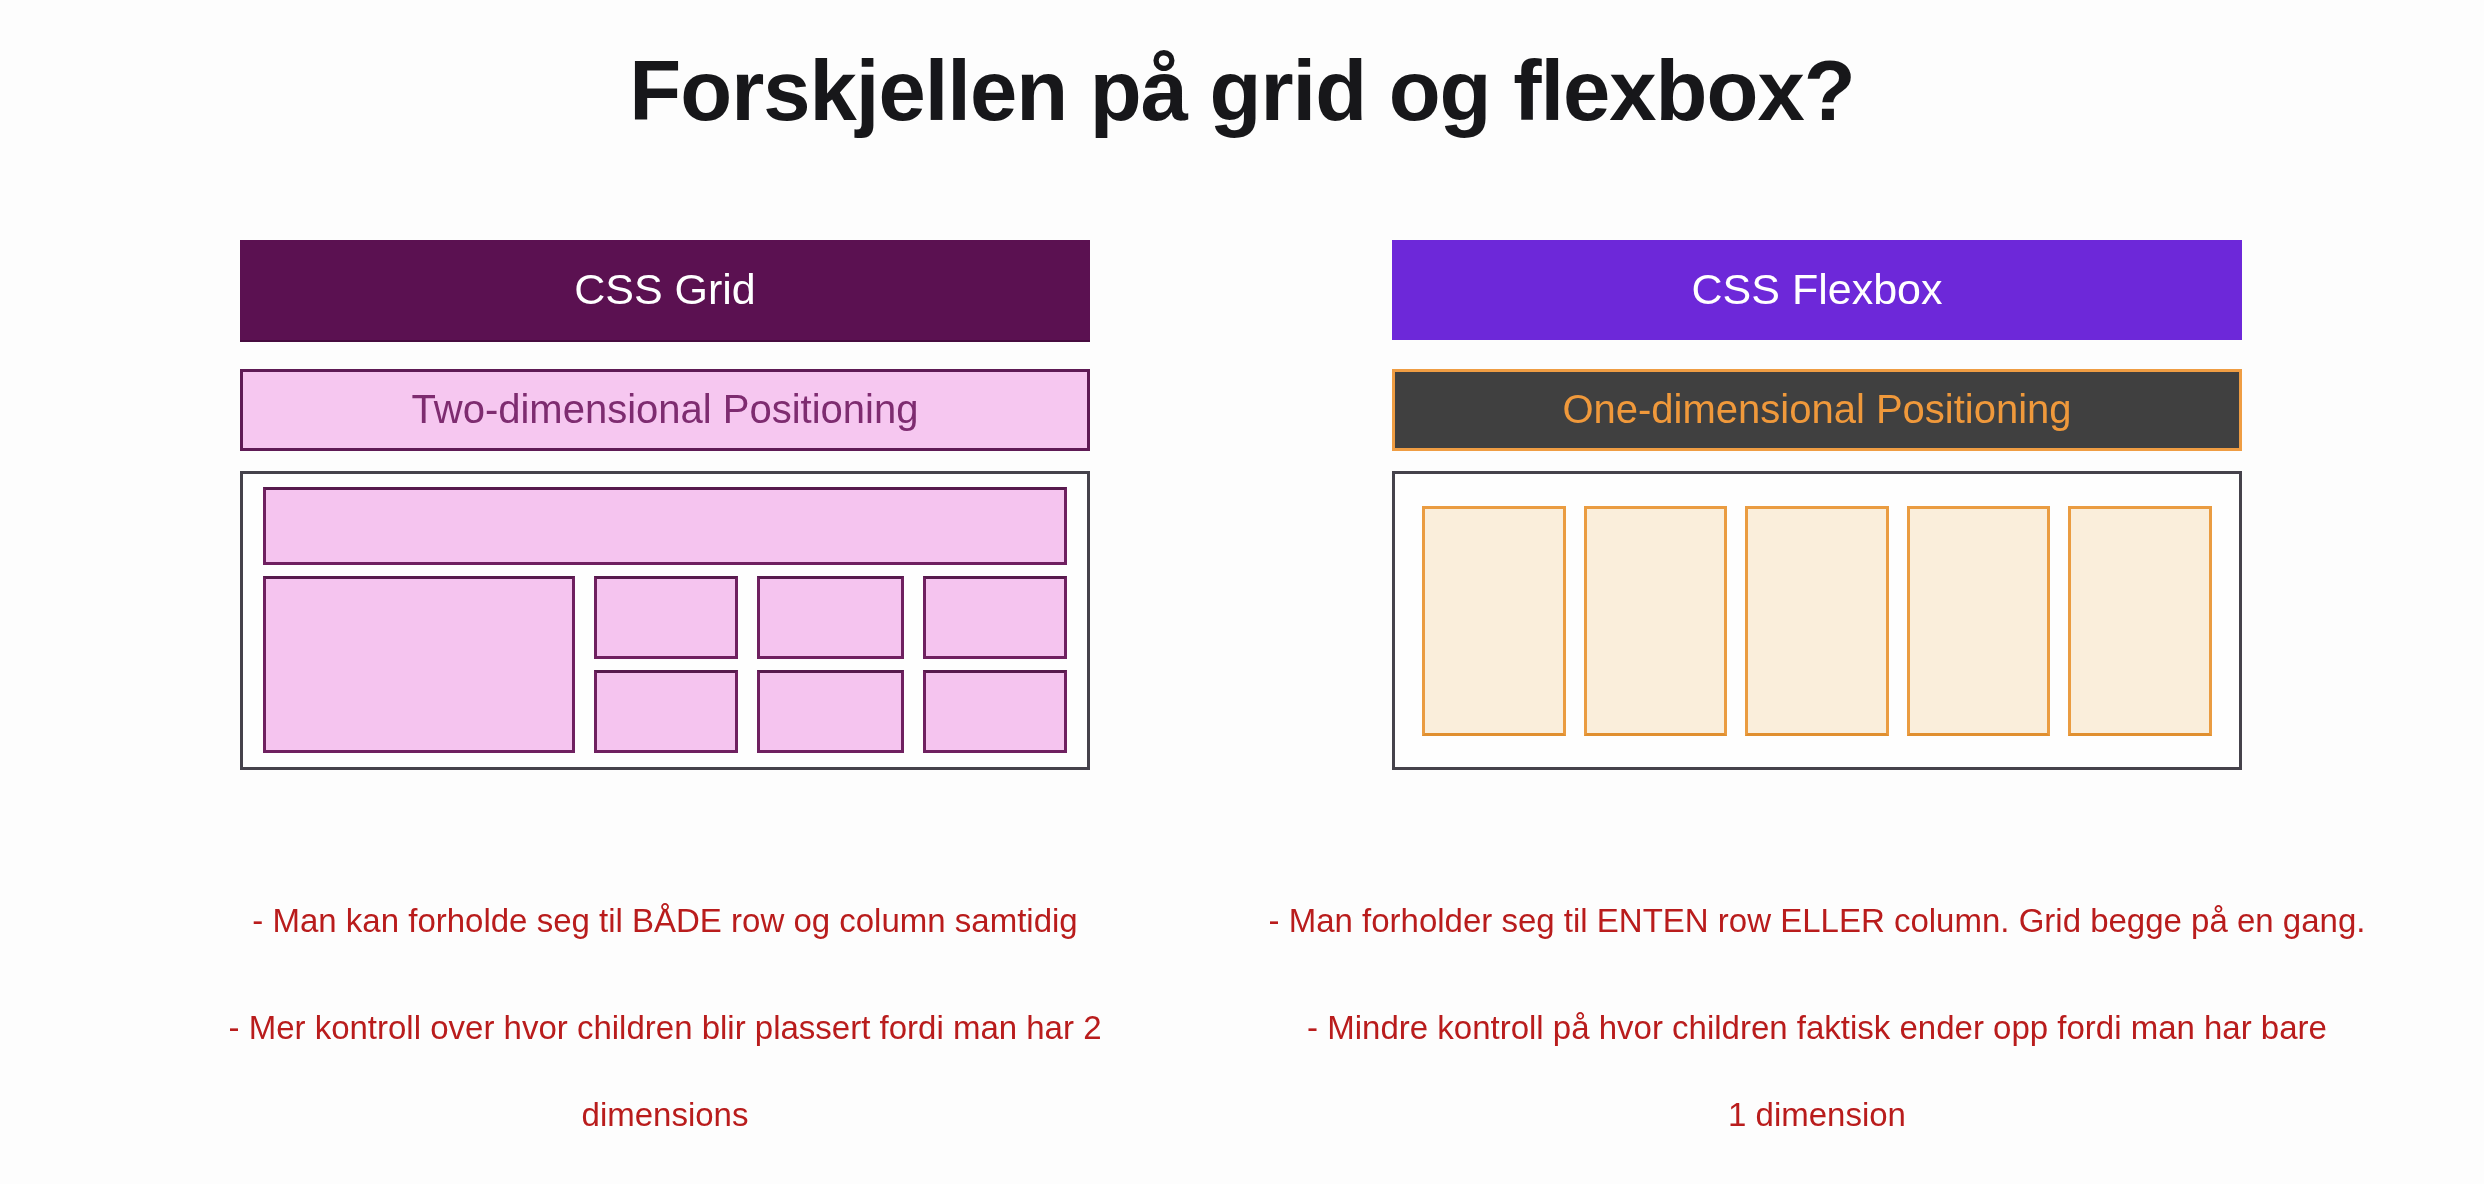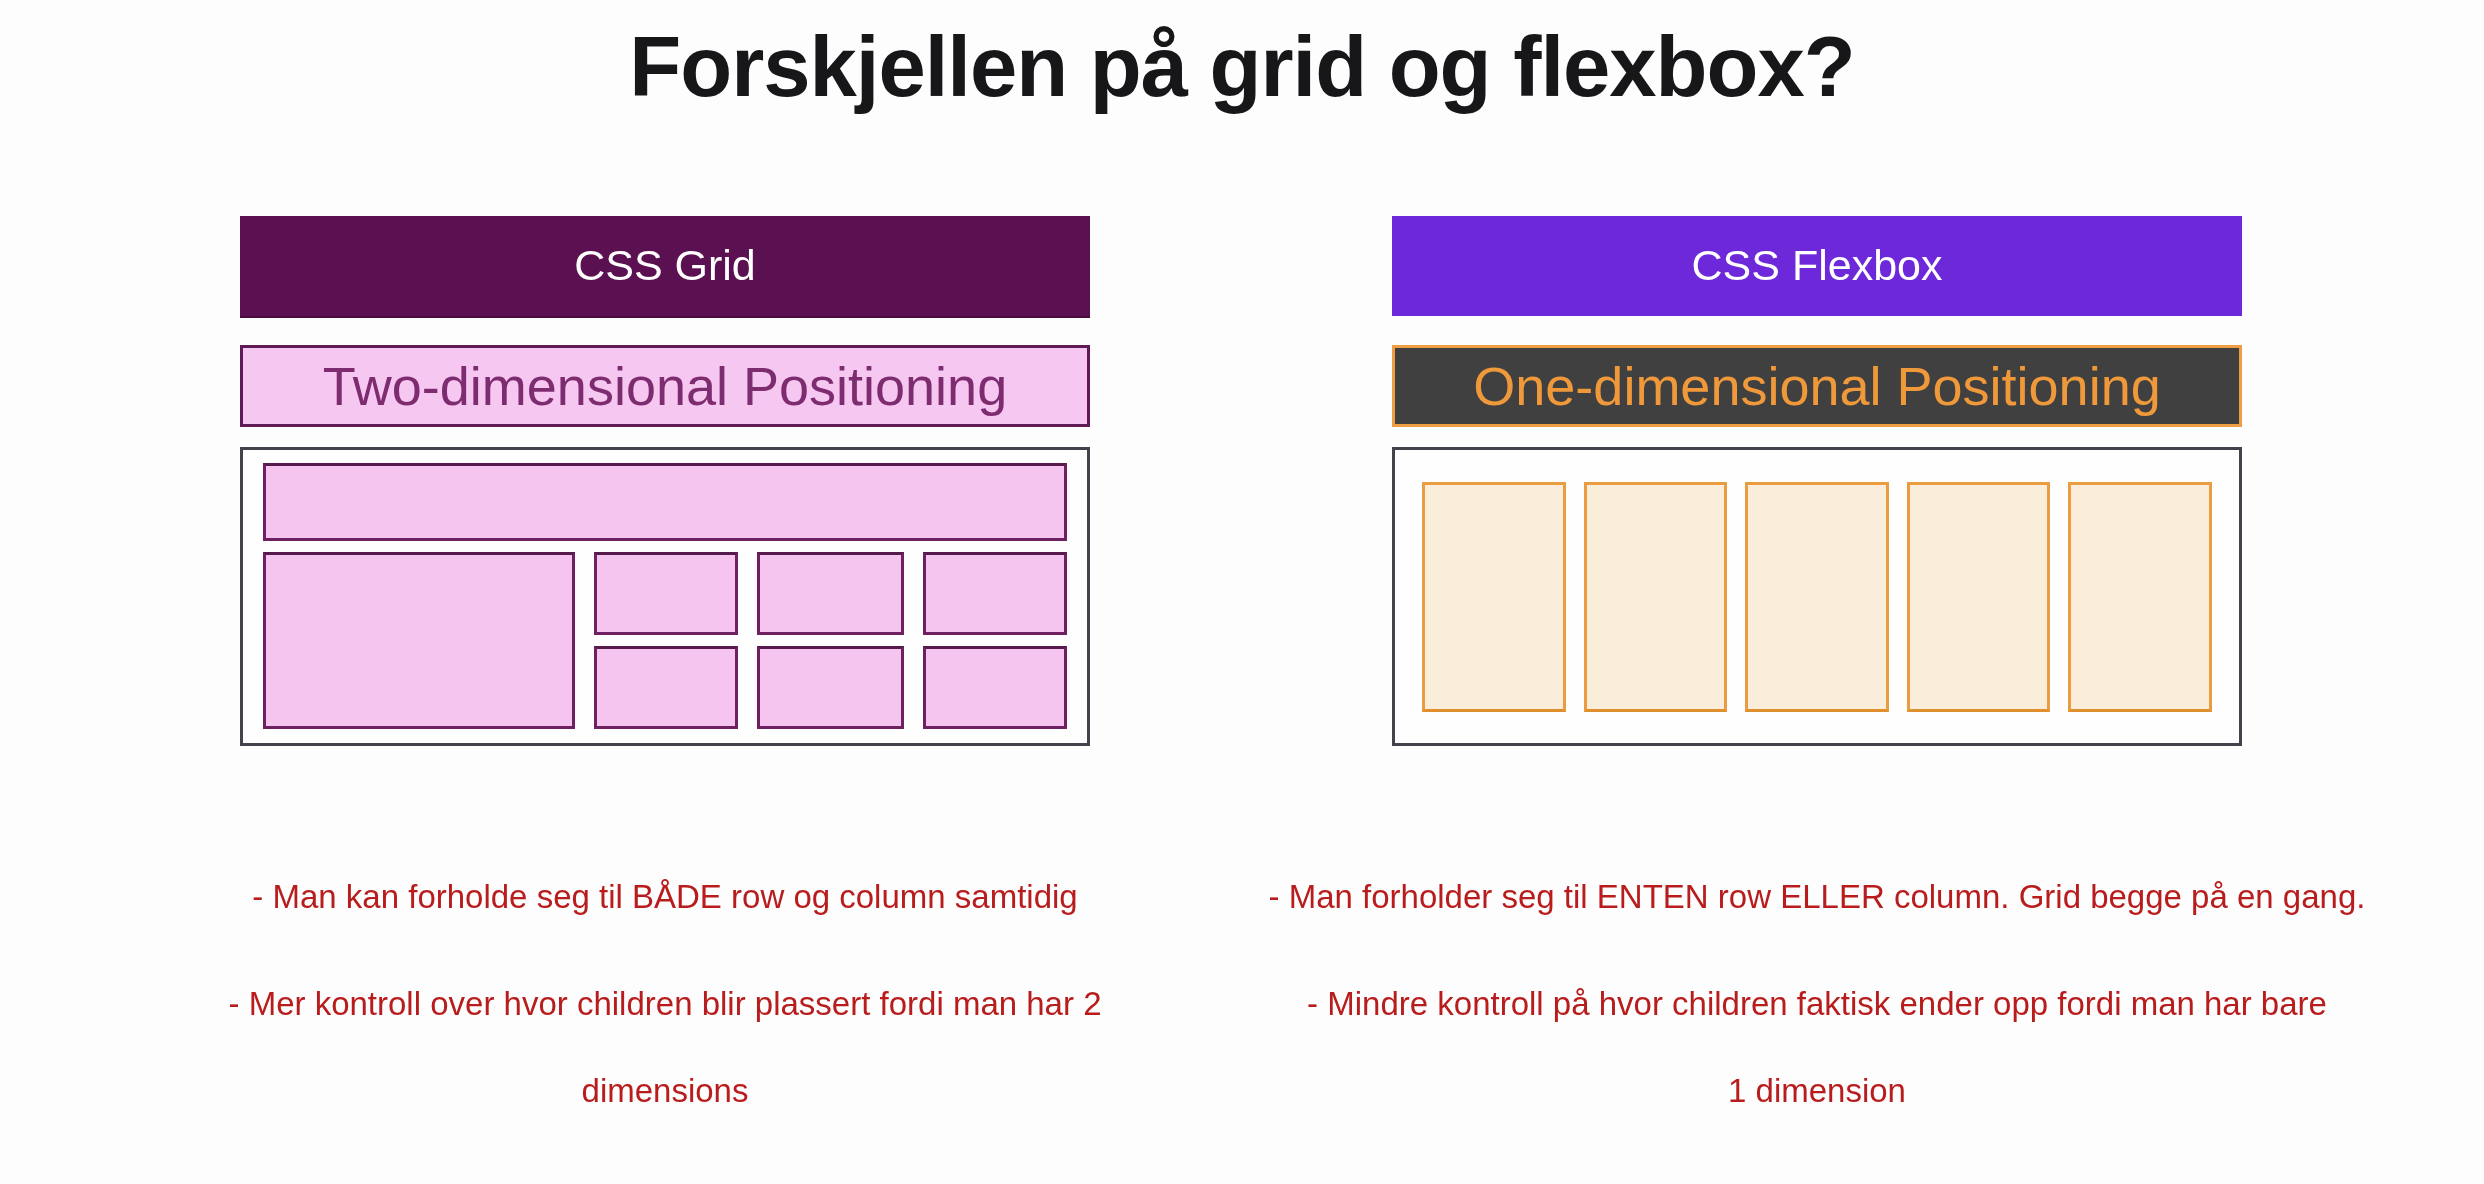--- a/index.html
+++ b/index.html
@@ -8,21 +8,21 @@
     width: 2484px;
     height: 1184px;
     font-family: "Liberation Sans", sans-serif;
     overflow: hidden;
     position: relative;
   }
   .page { width: 2484px; height: 1184px; }
 
   
   .title {
-    padding-top: 18px;
+    padding-top: 42px;
     text-align: center;
     font-size: 85px;
     font-weight: 700;
     letter-spacing: -1px;
     color: #17171a;
     line-height: 1.15;
   }
 
   
   .columns {
@@ -45,21 +45,21 @@
   .panel-grid .header-bar { background: #5b1151; box-shadow: 0 2px 0 #470c3f; }
   .panel-flex .header-bar { background: #6d28d9; }
 
   
   .sub-bar {
     margin-top: 29px;
     height: 82px;
     display: flex;
     align-items: center;
     justify-content: center;
-    font-size: 54px;
+    font-size: 40px;
     border: 3px solid;
   }
   .panel-grid .sub-bar {
     background: #f6c7f0;
     border-color: #5f1b55;
     color: #7e2c70;
   }
   .panel-flex .sub-bar {
     background: #404040;
     border-color: #ef9d43;

